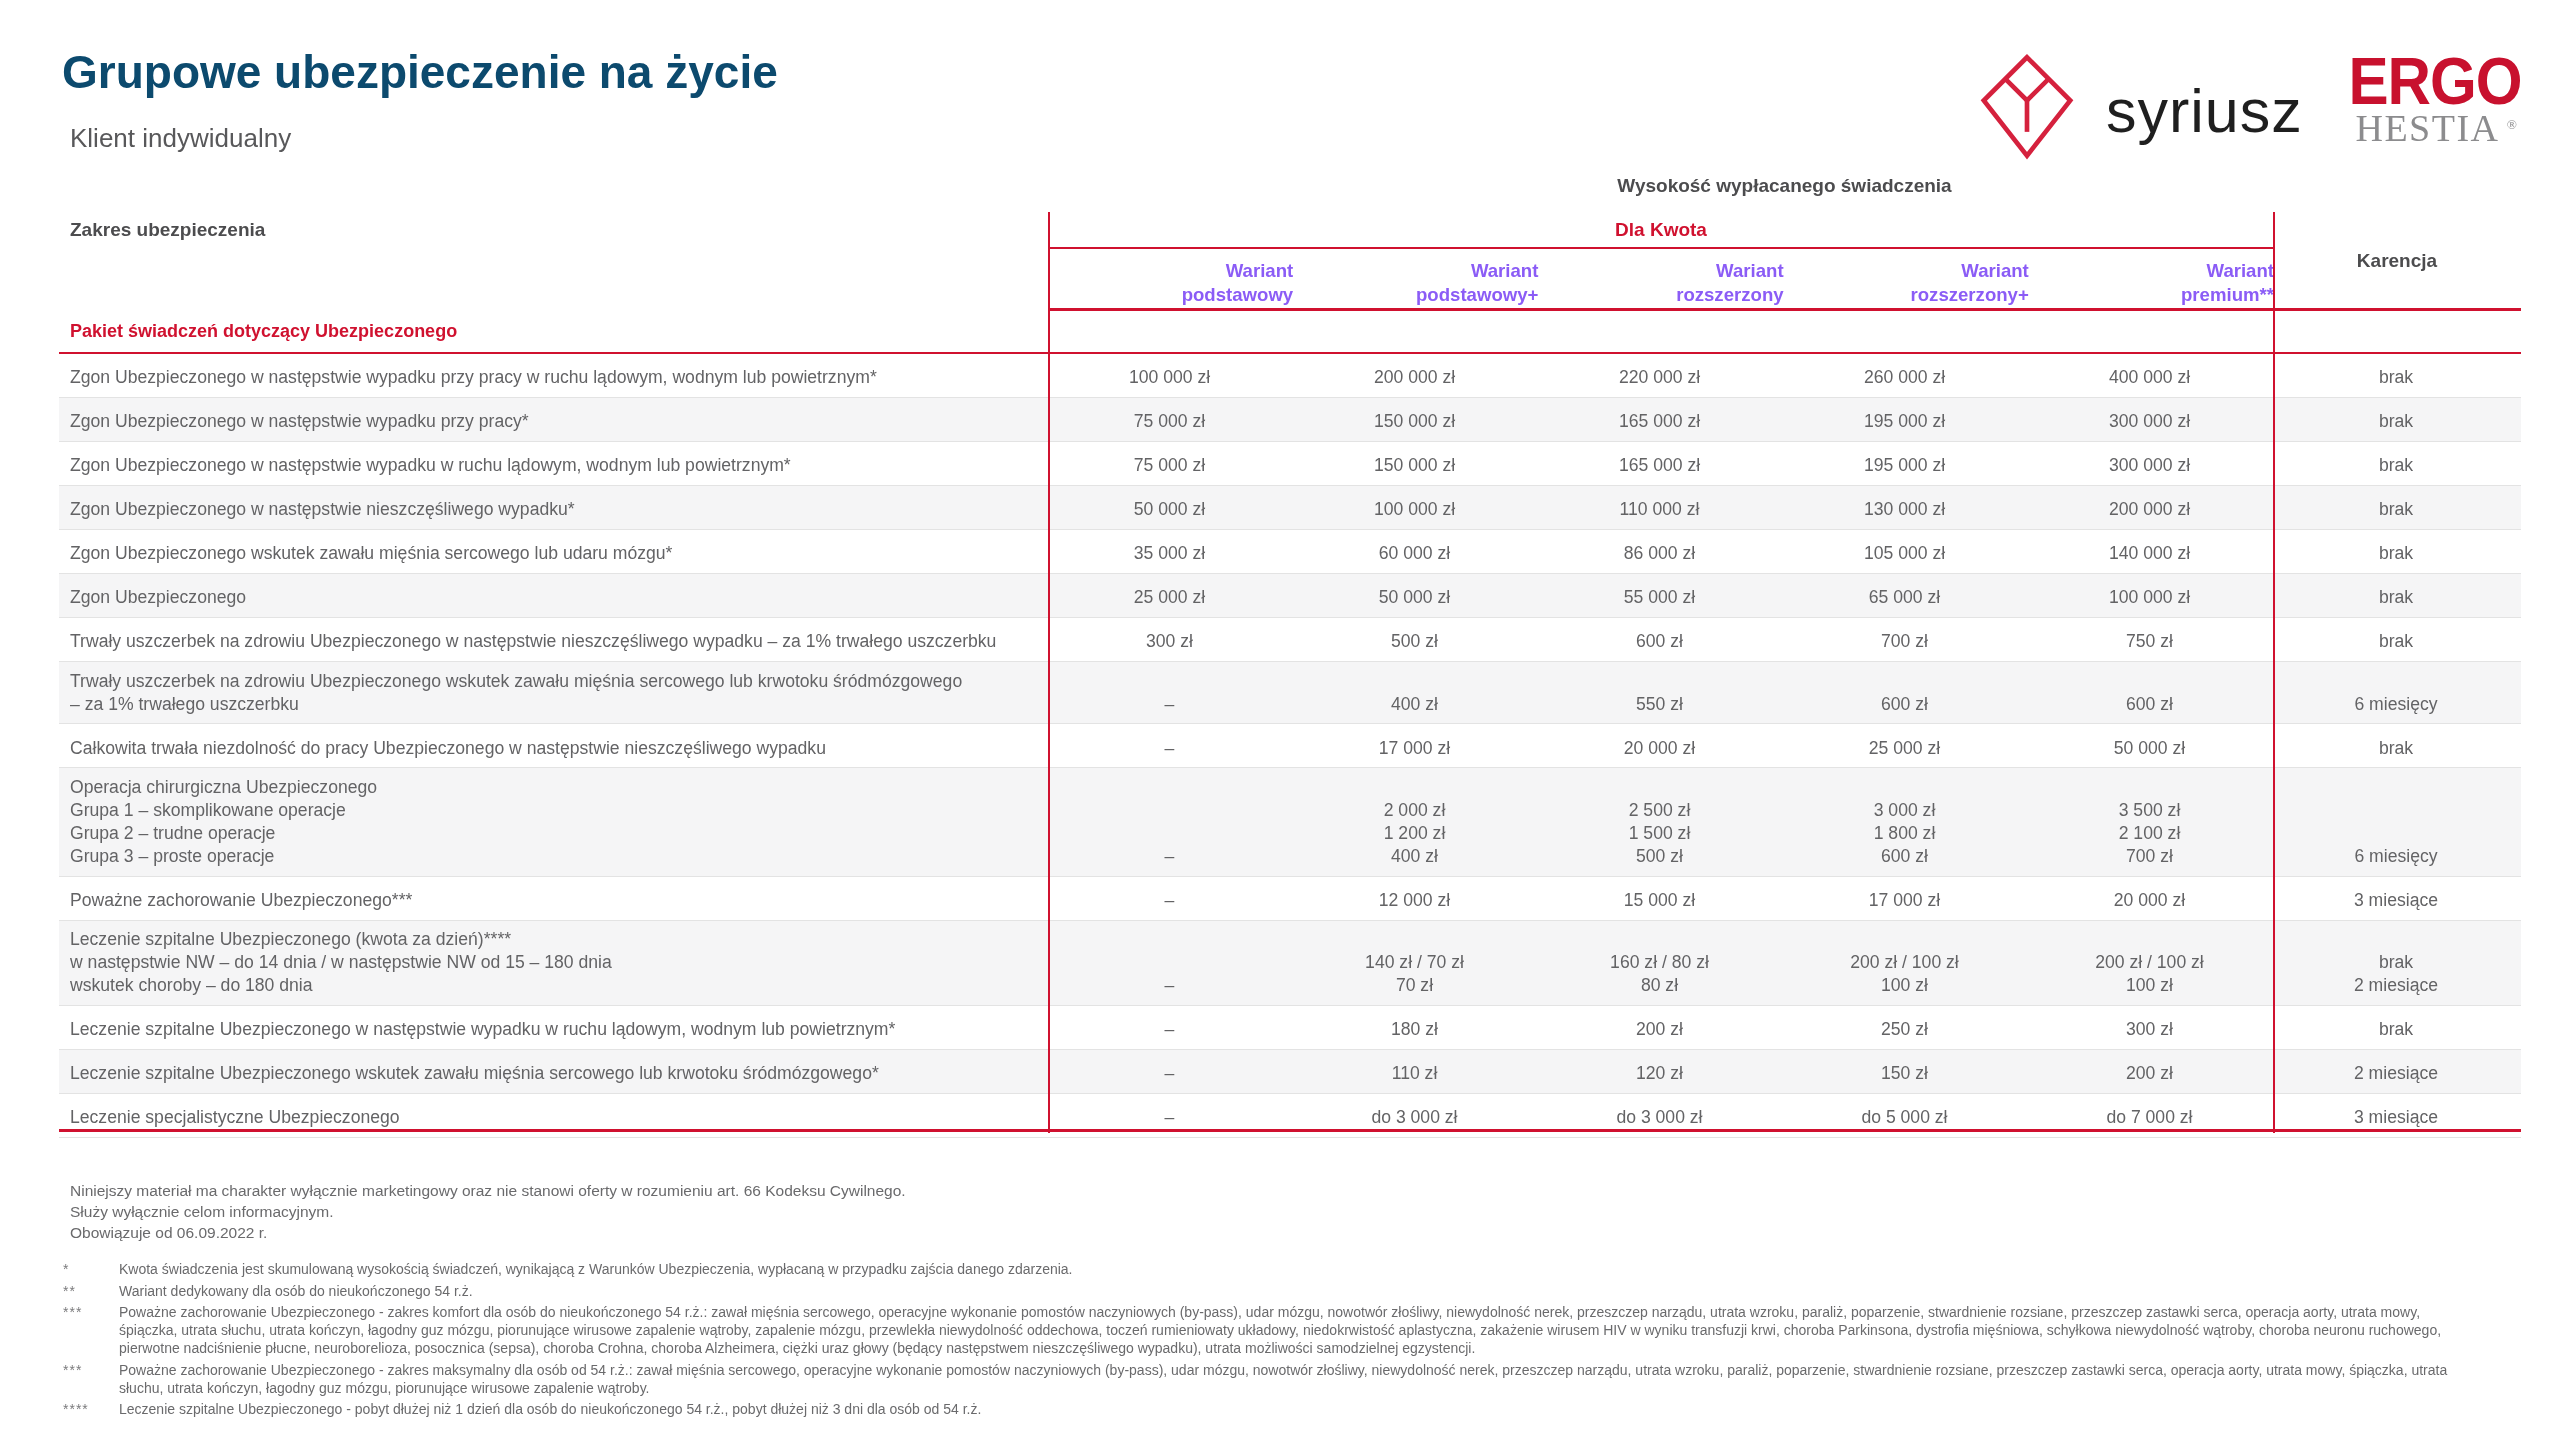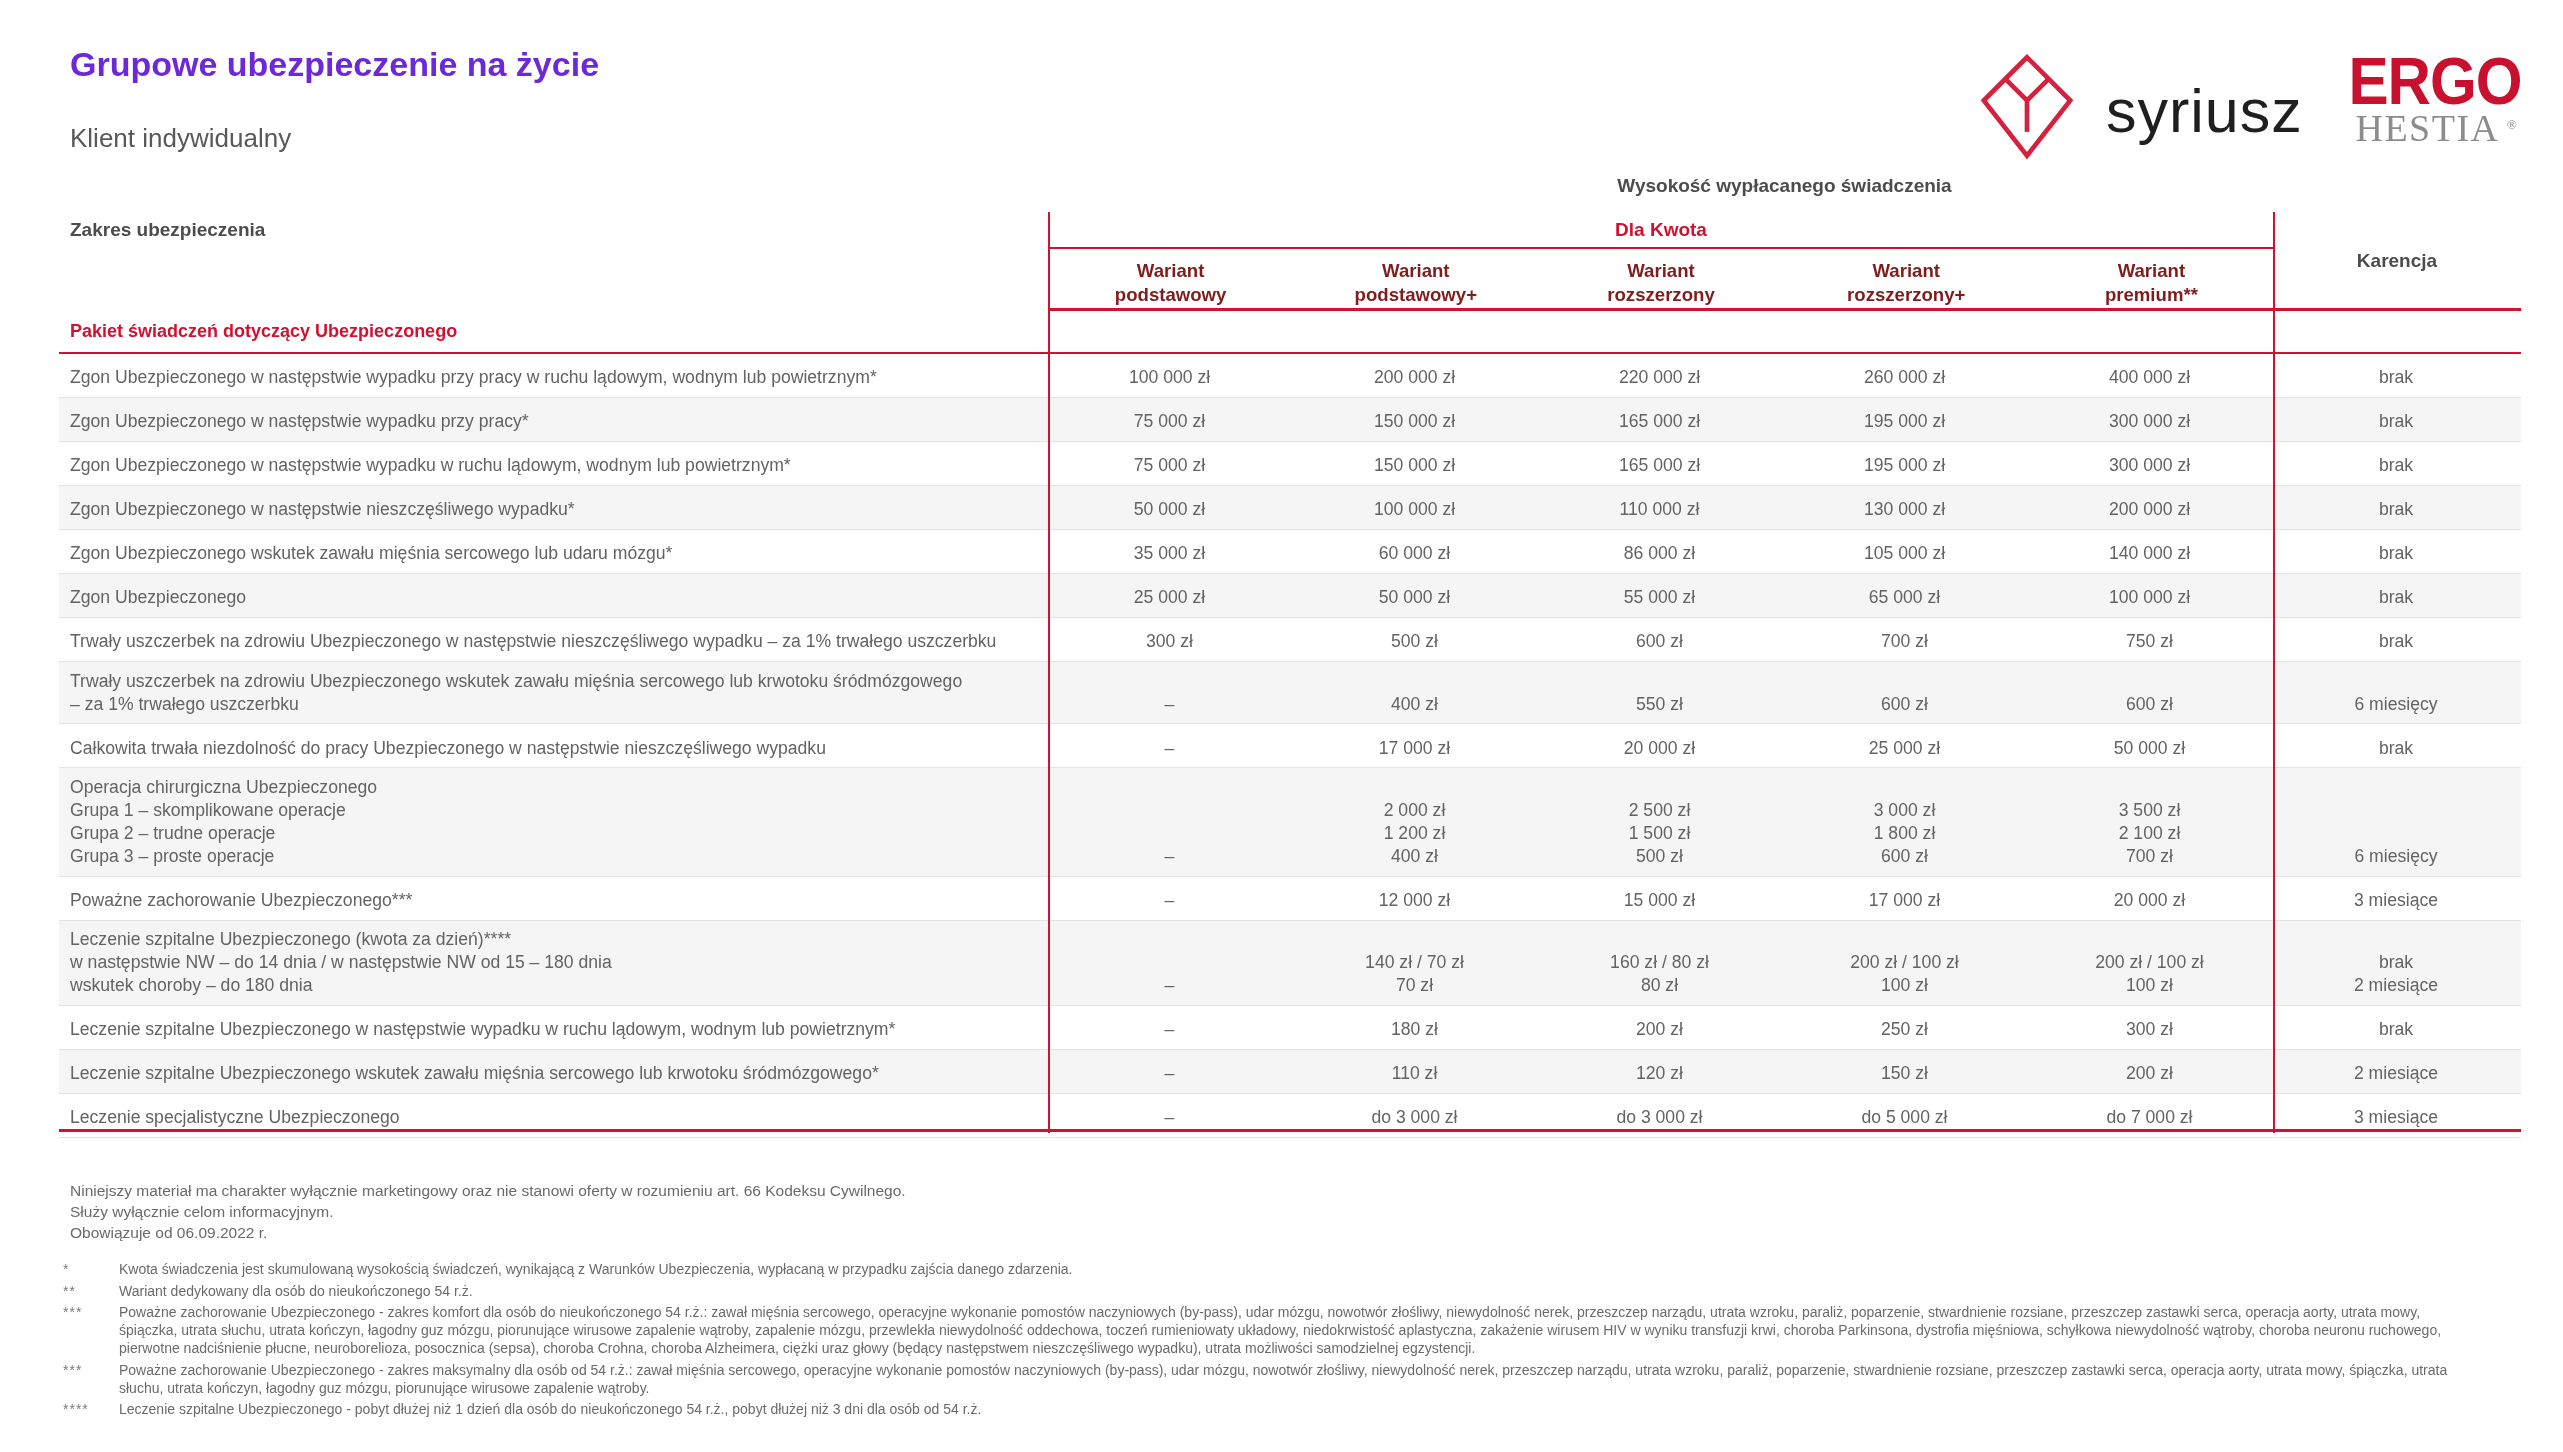--- a/index.html
+++ b/index.html
@@ -5,40 +5,40 @@
   :root{
     --brand-red:#d0112f; --ergo-red:#c8112e; --syriusz-red:#d5213d;
     --text-gray:#636365; --heading-gray:#515153; --row-shade:#f5f5f6;
     --separator:#e3e3e3; --hestia-gray:#8c8c8e; --syriusz-text:#1f1f1f;
   }
   html,body{margin:0;padding:0;background:#fff;}
   .page{position:relative;width:2563px;height:1452px;background:#fff;overflow:hidden;
         font-family:"Liberation Sans",sans-serif;color:var(--text-gray);}
 
   
-  .title{position:absolute;left:70px;top:45px;font-size:34px;font-weight:bold;color:#6d28d9;letter-spacing:0;}
+  .title{position:absolute;left:62px;top:45px;font-size:46px;font-weight:bold;color:#0c4a6e;letter-spacing:0;}
   .subtitle{position:absolute;left:70px;top:123px;font-size:26px;font-weight:normal;color:#58585a;}
 
   .syriusz{position:absolute;left:1974px;top:48px;display:flex;align-items:center;}
   .syriusz svg{display:block;}
   .syriusz-word{font-size:61px;color:var(--syriusz-text);margin-left:26px;letter-spacing:1px;margin-top:9.3px;}
 
   .ergo{position:absolute;left:2350px;top:50px;width:155px;text-align:center;}
   .ergo-line1{font-size:59px;font-weight:bold;color:var(--ergo-red);letter-spacing:-1px;line-height:56px;transform:scale(1.02,1.12);transform-origin:center top;}
   .ergo-line2{font-family:"Liberation Serif",serif;font-size:38px;color:var(--hestia-gray);letter-spacing:1.5px;line-height:44px;position:relative;}
   .ergo-reg{position:absolute;top:-3.1px;right:-13.4px;font-size:13.4px;color:var(--hestia-gray);}
 
   
   .supertitle{position:absolute;left:1048px;top:175px;width:1473px;text-align:center;
               font-size:19px;font-weight:bold;color:#4c4c4e;}
   .left-header{position:absolute;left:70px;top:219px;font-size:19px;font-weight:bold;color:#4c4c4e;}
   .dlamnie{position:absolute;left:1048px;top:219px;width:1226px;text-align:center;
            font-size:19px;font-weight:bold;color:var(--brand-red);}
   .variant-headers{position:absolute;left:1048px;top:259px;width:1226px;display:flex;}
-  .vh{flex:1;text-align:center;font-size:18.6px;font-weight:bold;color:#7f1d1d;line-height:24px;white-space:pre-line;}
+  .vh{flex:1;text-align:right;font-size:18.6px;font-weight:bold;color:#8b5cf6;line-height:24px;white-space:pre-line;}
   .karencja-h{position:absolute;left:2273px;top:250px;width:248px;text-align:center;
               font-size:19px;font-weight:bold;color:#4c4c4e;}
 
   .section-title{position:absolute;left:70px;top:321px;font-size:18px;font-weight:bold;color:var(--brand-red);}
 
   
   .hline,.vline{position:absolute;background:var(--brand-red);}
   .line-dlamnie{left:1048px;top:247px;width:1226px;height:1.5px;}
   .line-headerbottom{left:1048px;top:308px;width:1473px;height:2.6px;}
   .line-sectionbottom{left:59px;top:352px;width:2462px;height:2.1px;}

